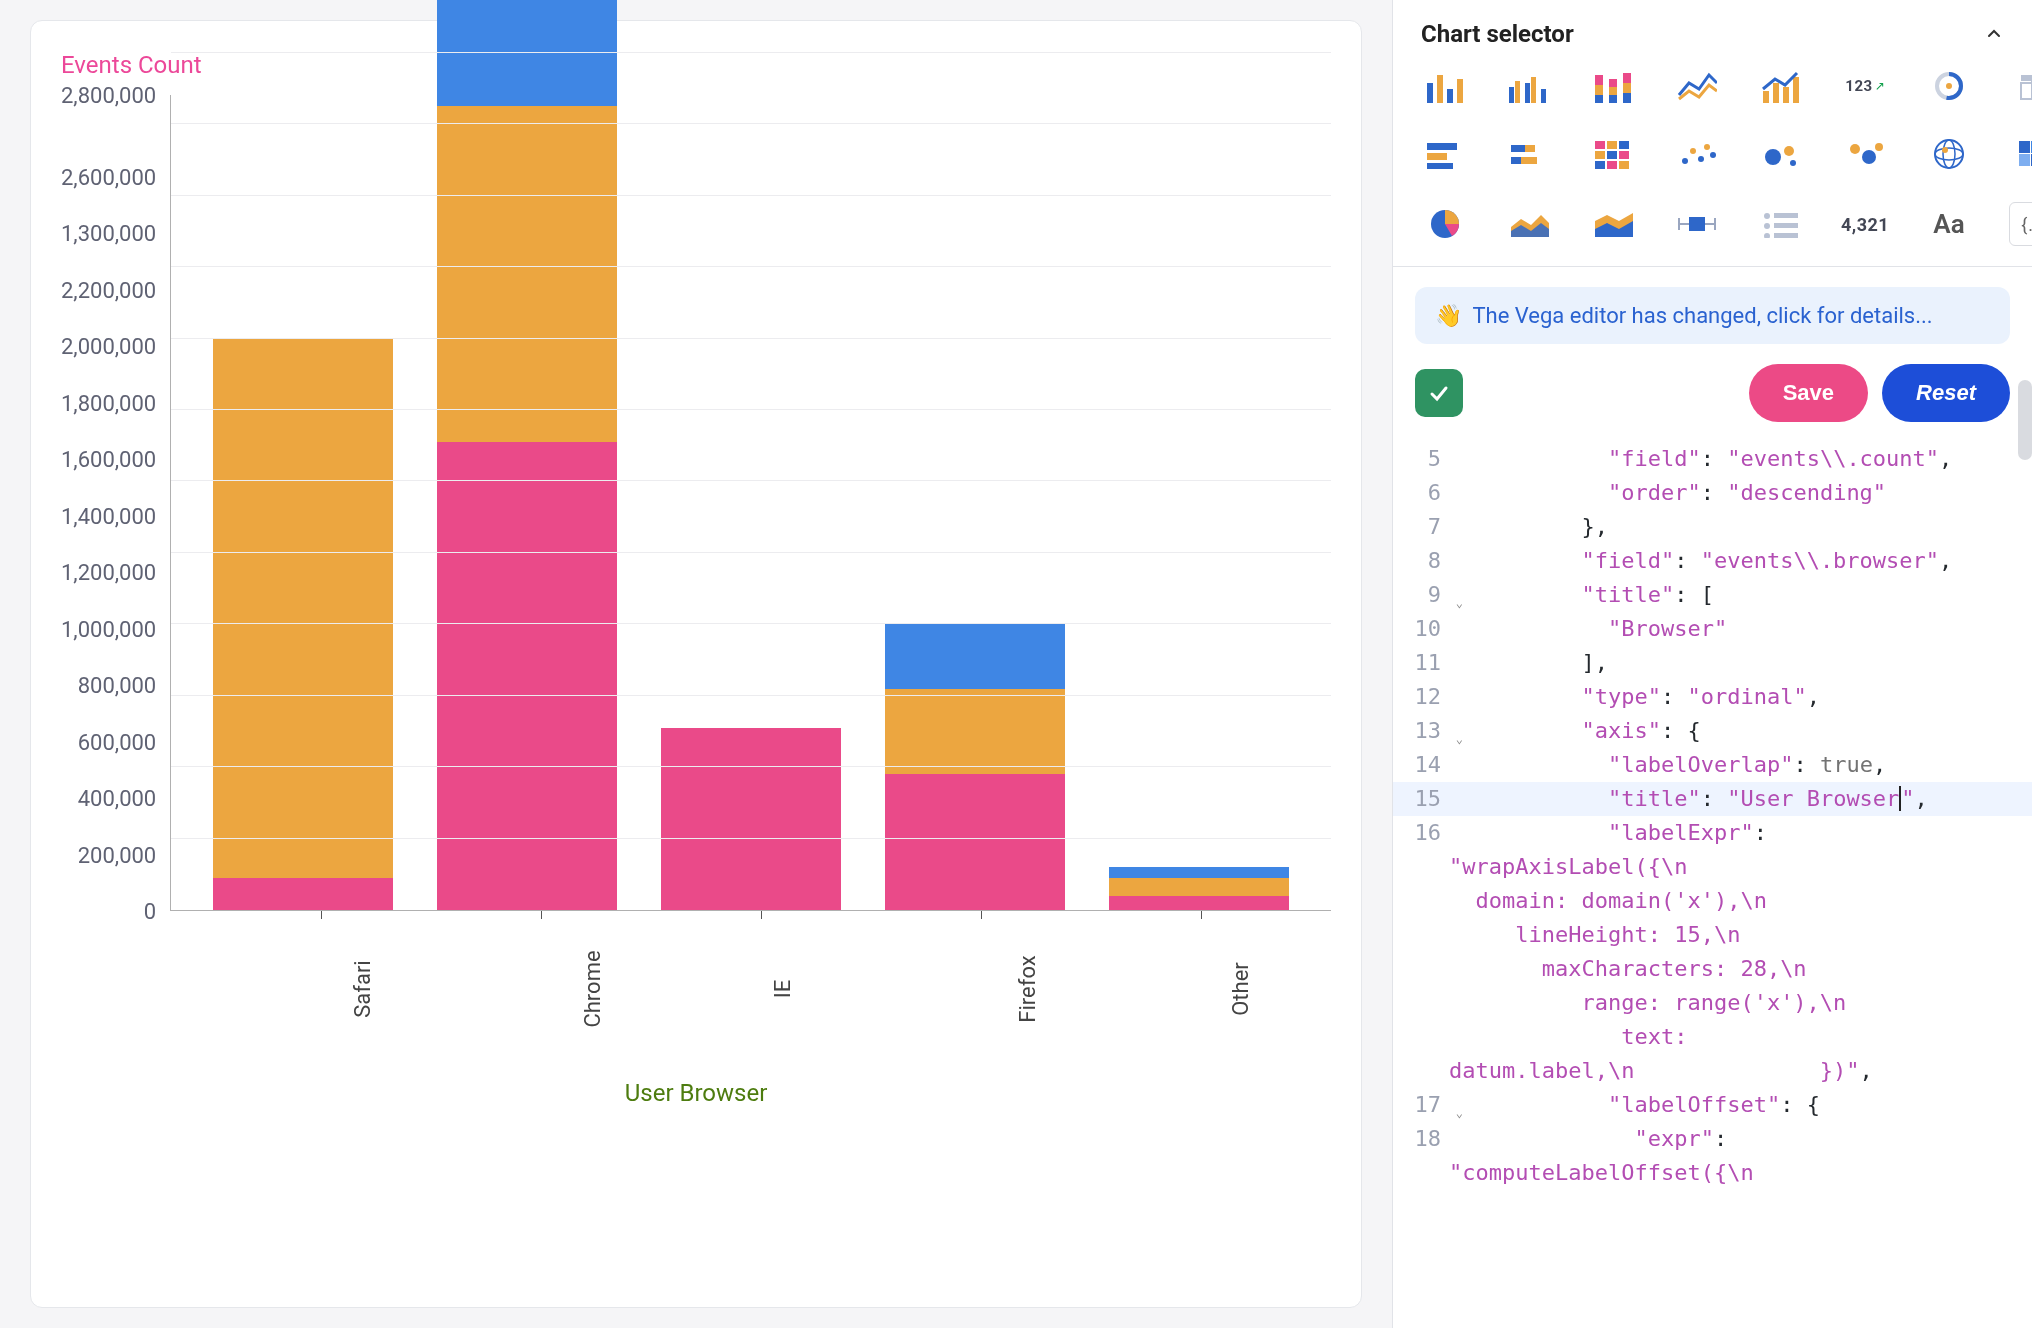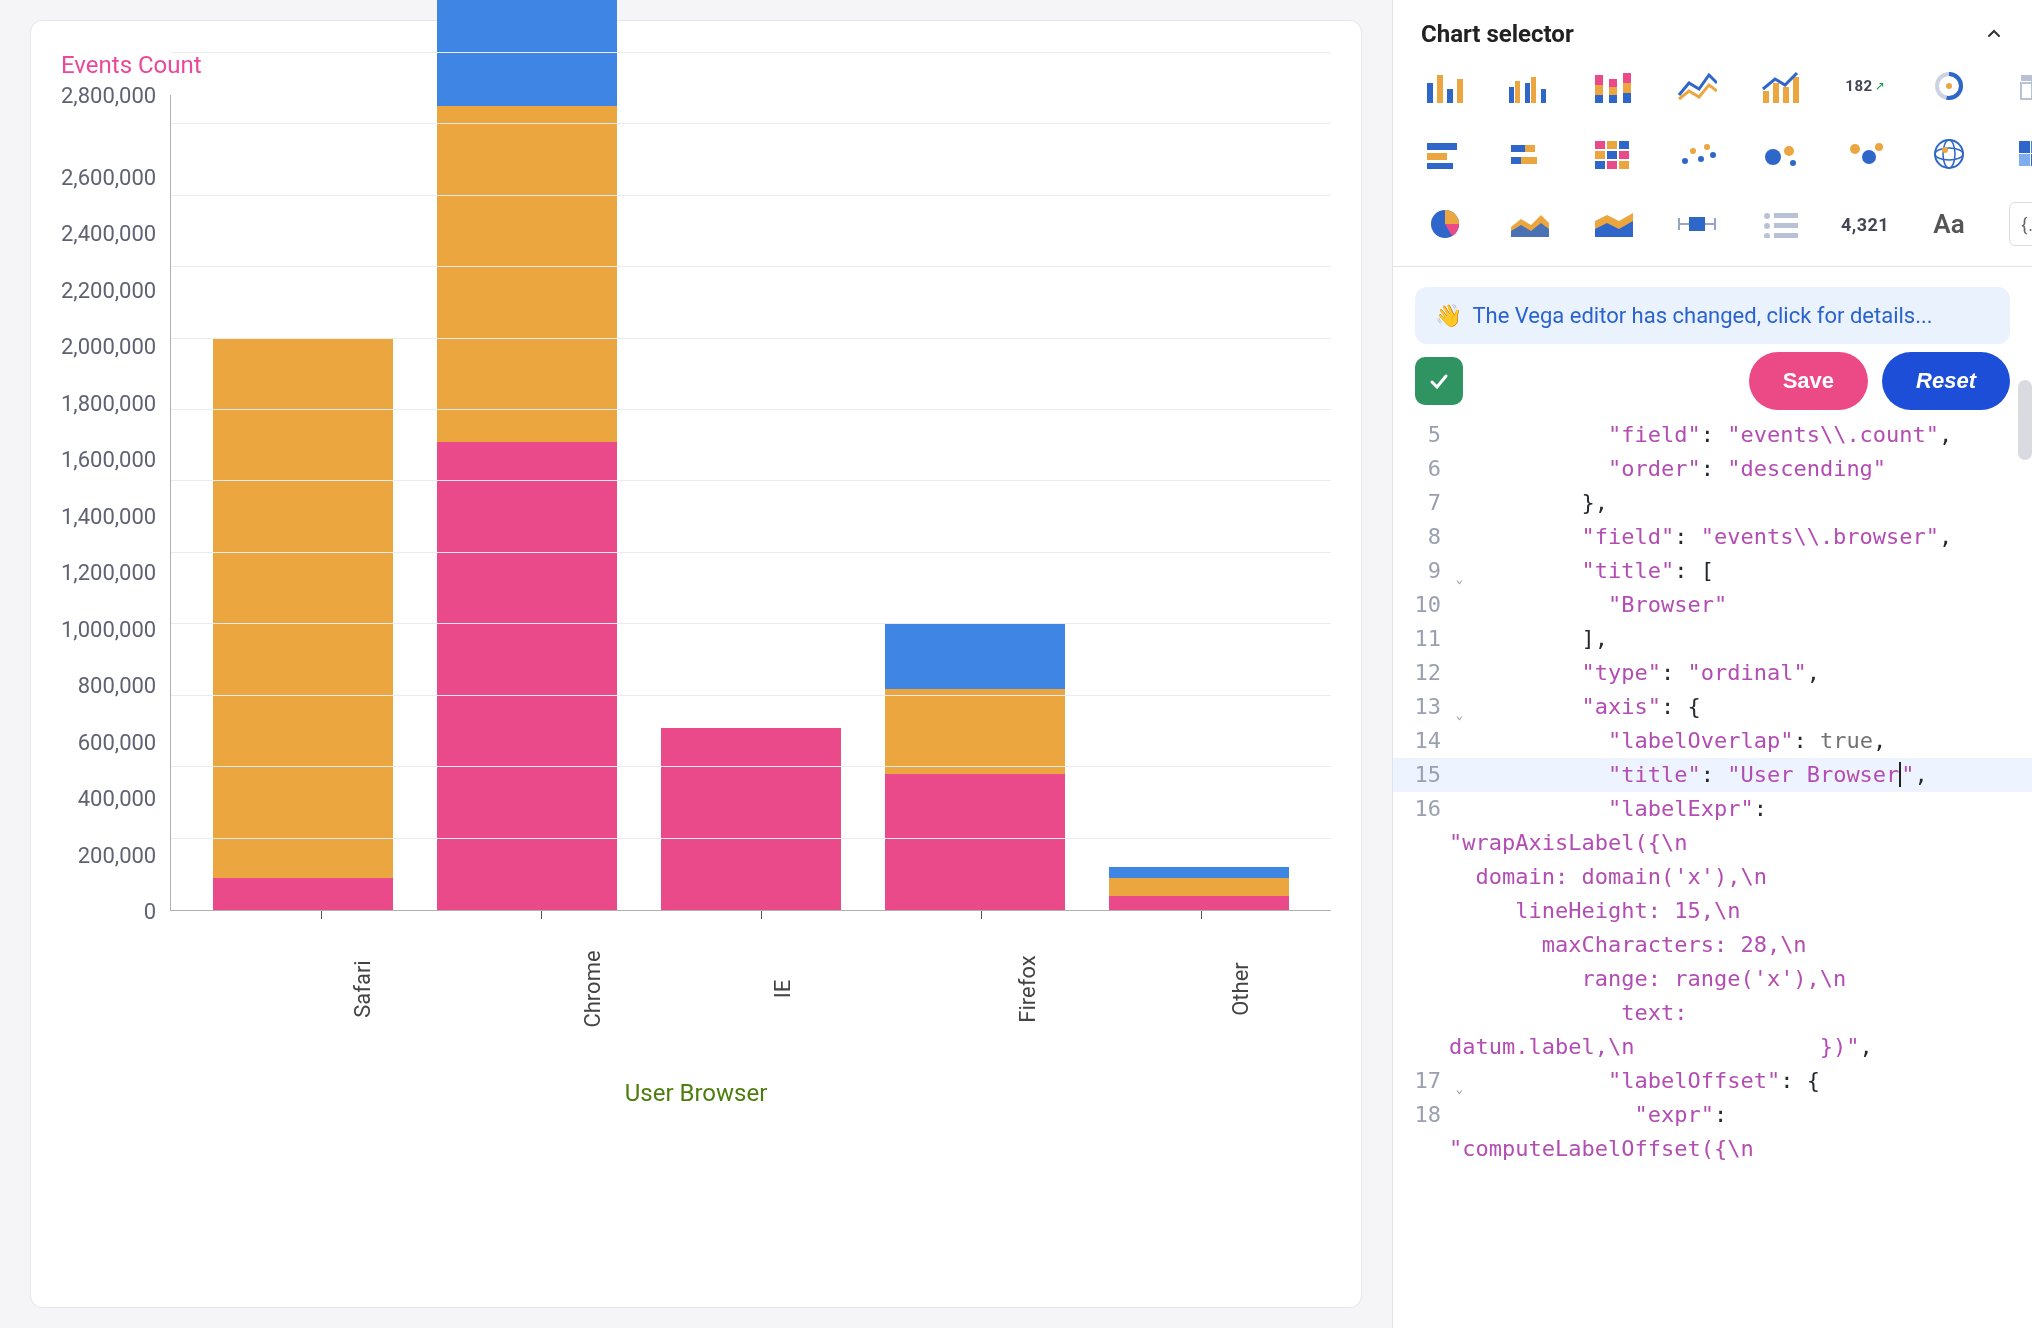--- a/index.html
+++ b/index.html
@@ -183,21 +183,21 @@
     color:#2a62d0;
     display:flex;
     align-items:center;
     gap:10px;
   }
 
   .action-row {
     display:flex;
     align-items:center;
     justify-content:space-between;
-    padding:8px 22px;
+    padding:20px 22px;
     gap:14px;
   }
   .ok-badge {
     width:48px;height:48px;
     background:#2f9362;
     border-radius:10px;
     display:flex;align-items:center;justify-content:center;
     color:#fff;
   }
   .btn {
@@ -260,21 +260,21 @@
 </head>
 <body>
 
 <div class="chart-panel">
   <div class="chart-card">
     <div class="chart-ylabel">Events Count</div>
     <div class="plot-wrap">
       <div class="y-axis" id="y-axis">
           <div class="y-tick">2,800,000</div>
           <div class="y-tick">2,600,000</div>
-          <div class="y-tick">2,400,000</div>
+          <div class="y-tick">1,300,000</div>
           <div class="y-tick">2,200,000</div>
           <div class="y-tick">2,000,000</div>
           <div class="y-tick">1,800,000</div>
           <div class="y-tick">1,600,000</div>
           <div class="y-tick">1,400,000</div>
           <div class="y-tick">1,200,000</div>
           <div class="y-tick">1,000,000</div>
           <div class="y-tick">800,000</div>
           <div class="y-tick">600,000</div>
           <div class="y-tick">400,000</div>
@@ -396,21 +396,21 @@
       <div class="chart-icon">
           <svg width="40" height="34">
             <rect x="2" y="22" width="6" height="12" fill="#eca640"></rect>
             <rect x="12" y="14" width="6" height="20" fill="#eca640"></rect>
             <rect x="22" y="18" width="6" height="16" fill="#eca640"></rect>
             <rect x="32" y="8" width="6" height="26" fill="#eca640"></rect>
             <polyline points="2,20 14,10 24,16 36,4" stroke="#2e67c9" stroke-width="3" fill="none"></polyline>
           </svg>
         </div>
       <div class="chart-icon">
-          <span class="mini-text">182</span>
+          <span class="mini-text">123</span>
           <span class="mini-arrow-green">↗</span>
         </div>
       <div class="chart-icon">
           <svg width="36" height="30">
             <circle cx="18" cy="15" r="12" fill="none" stroke="#ccd3e0" stroke-width="4"></circle>
             <circle cx="18" cy="15" r="12" fill="none" stroke="#2e67c9" stroke-width="4" stroke-dasharray="40 40" transform="rotate(-90 18 15)"></circle>
             <circle cx="18" cy="15" r="3" fill="#eca640"></circle>
           </svg>
         </div>
       <div class="chart-icon">

